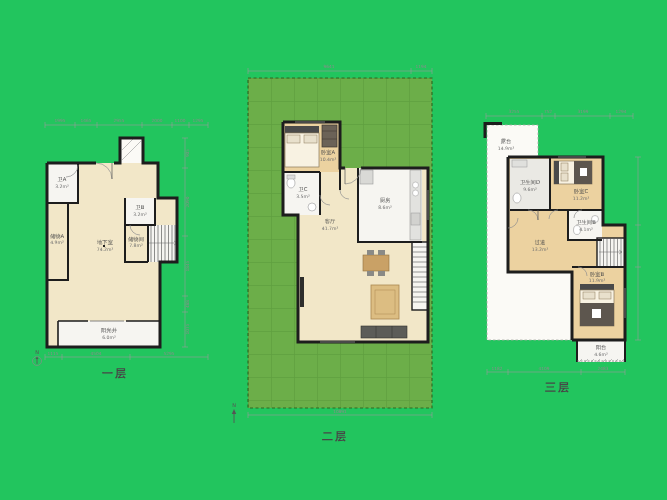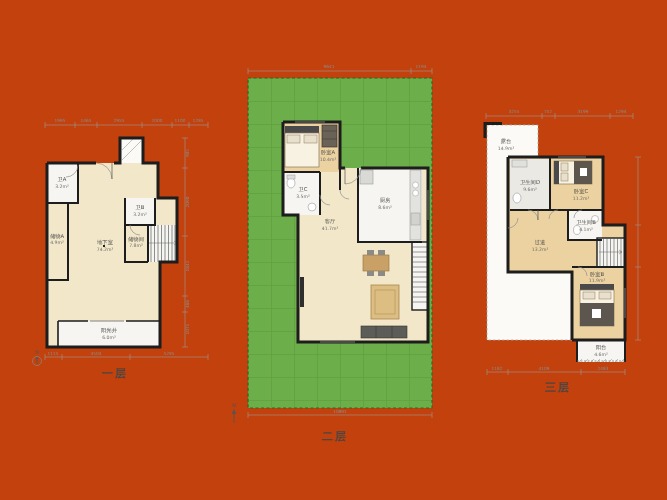--- a/index.html
+++ b/index.html
@@ -1,17 +1,17 @@
 <!DOCTYPE html>
 <html><head>
 <meta charset="utf-8">
 <style>
   html,body{margin:0;padding:0;background:#ffffff;}
   .canvas{
-    position:relative;width:667px;height:500px;background:#c2410c;overflow:hidden;
+    position:relative;width:667px;height:500px;background:#22c55e;overflow:hidden;
     font-family:"DejaVu Sans",sans-serif;
   }
   svg{position:absolute;}
   text{font-family:"DejaVu Sans",sans-serif;fill:#6e6e6e;}
   .dim{font-size:4.3px;fill:#8b8b8b;}
   .rname{font-size:5.3px;fill:#4a4a4a;}
   .rarea{font-size:4.6px;fill:#6f6f6f;}
   .floorlabel{font-size:11px;fill:#474747;font-weight:bold;letter-spacing:2px;}
   .compassN{font-size:5px;fill:#555;}
 </style>

